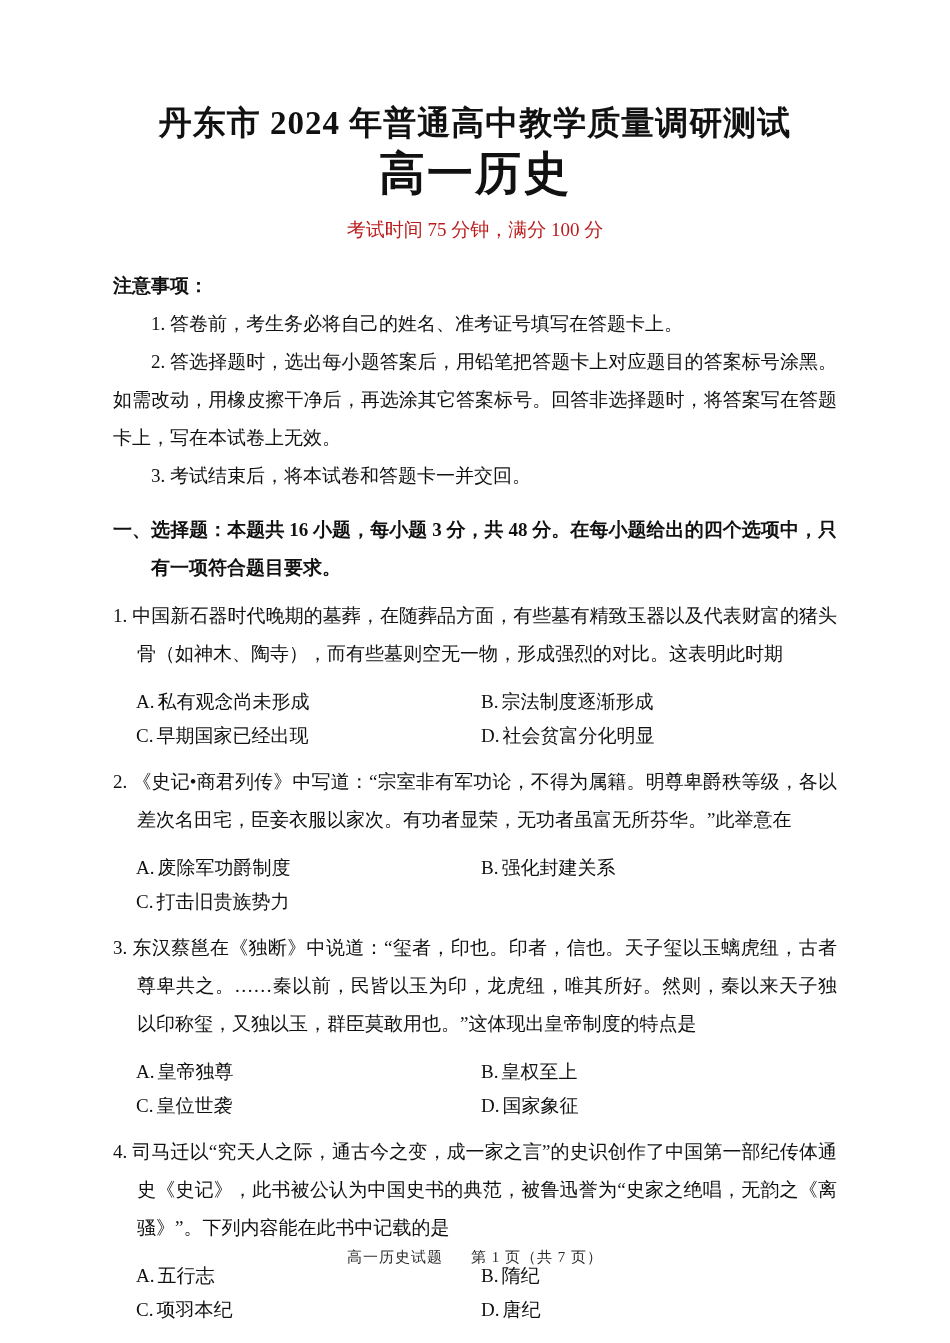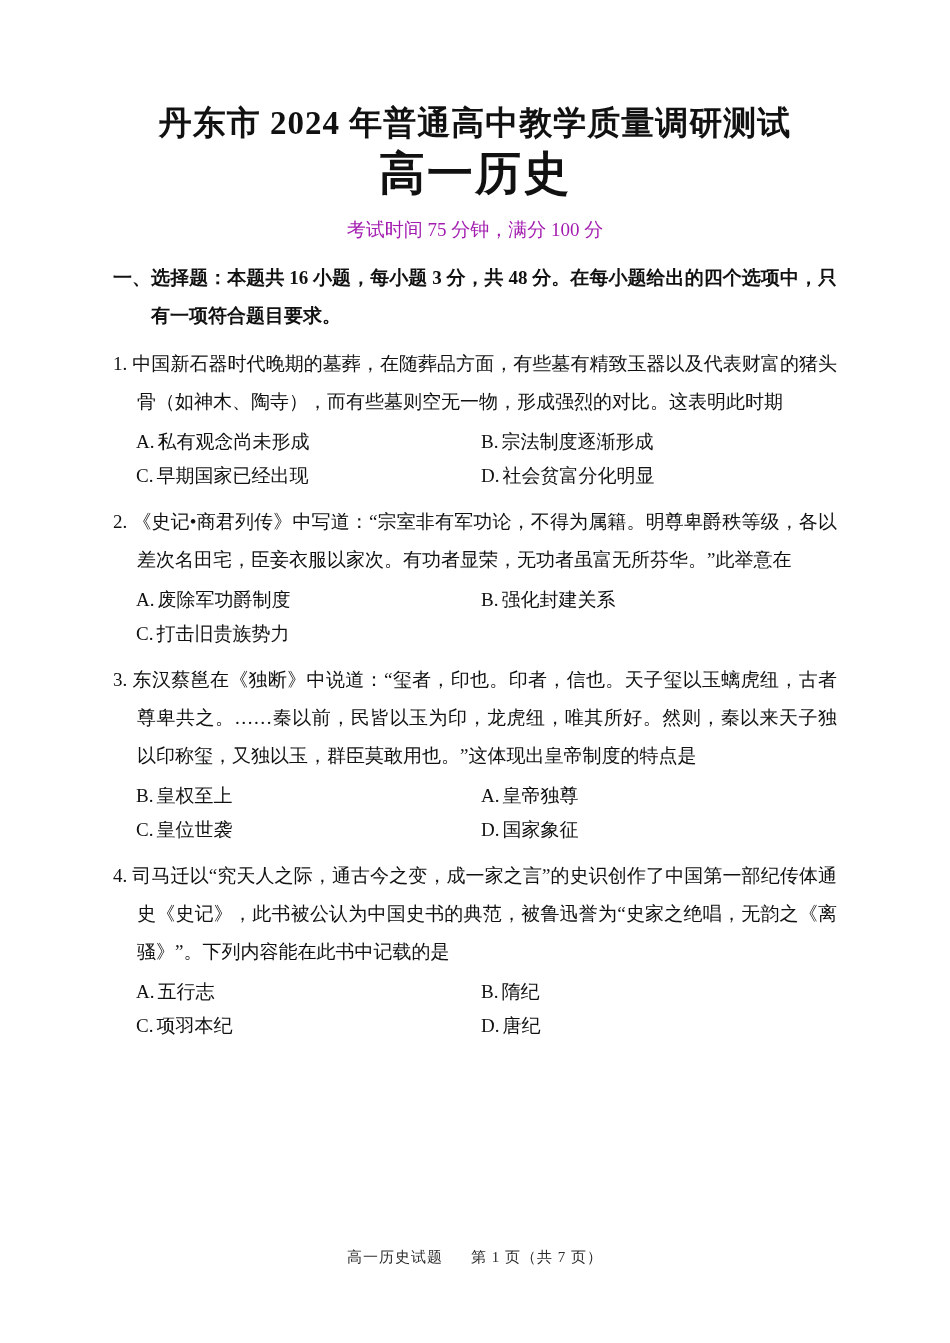--- a/index.html
+++ b/index.html
@@ -27,21 +27,21 @@
   }
   .paper-subject {
     font-size: 46px;
     font-weight: bold;
     letter-spacing: 2px;
     line-height: 1.2;
   }
   .exam-info {
     font-size: 19px;
     margin-top: 16px;
-    color: #a21caf;
+    color: #b91c1c;
   }
   
   .notices { margin-top: 24px; }
   .notices-heading {
     font-family: "Liberation Sans", "DejaVu Sans", sans-serif;
     font-size: 19px;
     font-weight: bold;
     line-height: 38px;
   }
   .notice {
@@ -68,21 +68,21 @@
     line-height: 38px;
     padding-left: 24px;
     text-indent: -24px;
     text-align: justify;
   }
   .qnum { margin-right: 5px; }
   .options {
     display: grid;
     grid-template-columns: 345px 1fr;
     padding-left: 23px;
-    margin-top: 4px;
+    margin-top: 12px;
   }
   .option {
     font-size: 19px;
     line-height: 34px;
     white-space: nowrap;
   }
   .opt-label { margin-right: 3px; }
   
   .page-footer {
     position: absolute;
@@ -100,20 +100,26 @@
 <body>
 
 <div class="page">
 
   <header class="paper-header">
     <div class="paper-title">丹东市 2024 年普通高中教学质量调研测试</div>
     <div class="paper-subject">高一历史</div>
     <div class="exam-info">考试时间 75 分钟，满分 100 分</div>
   </header>
 
+  <section class="notices">
+    <div class="notices-heading">注意事项：</div>
+    <p class="notice">1. 答卷前，考生务必将自己的姓名、准考证号填写在答题卡上。</p>
+    <p class="notice">2. 答选择题时，选出每小题答案后，用铅笔把答题卡上对应题目的答案标号涂黑。如需改动，用橡皮擦干净后，再选涂其它答案标号。回答非选择题时，将答案写在答题卡上，写在本试卷上无效。</p>
+    <p class="notice">3. 考试结束后，将本试卷和答题卡一并交回。</p>
+  </section>
 
   <section>
     <div class="section-heading">一、选择题：本题共 16 小题，每小题 3 分，共 48 分。在每小题给出的四个选项中，只有一项符合题目要求。</div>
 
     <div class="question">
       <p class="stem"><span class="qnum">1.</span><span>中国新石器时代晚期的墓葬，在随葬品方面，有些墓有精致玉器以及代表财富的猪头骨（如神木、陶寺），而有些墓则空无一物，形成强烈的对比。这表明此时期</span></p>
       <div class="options">
         <div class="option"><span class="opt-label">A.</span><span>私有观念尚未形成</span></div>
         <div class="option"><span class="opt-label">B.</span><span>宗法制度逐渐形成</span></div>
         <div class="option"><span class="opt-label">C.</span><span>早期国家已经出现</span></div>
@@ -126,22 +132,22 @@
       <div class="options">
         <div class="option"><span class="opt-label">A.</span><span>废除军功爵制度</span></div>
         <div class="option"><span class="opt-label">B.</span><span>强化封建关系</span></div>
         <div class="option"><span class="opt-label">C.</span><span>打击旧贵族势力</span></div>
       </div>
     </div>
 
     <div class="question">
       <p class="stem"><span class="qnum">3.</span><span>东汉蔡邕在《独断》中说道：“玺者，印也。印者，信也。天子玺以玉螭虎纽，古者尊卑共之。……秦以前，民皆以玉为印，龙虎纽，唯其所好。然则，秦以来天子独以印称玺，又独以玉，群臣莫敢用也。”这体现出皇帝制度的特点是</span></p>
       <div class="options">
+        <div class="option"><span class="opt-label">A.</span><span>皇帝独尊</span></div>
         <div class="option"><span class="opt-label">B.</span><span>皇权至上</span></div>
-        <div class="option"><span class="opt-label">A.</span><span>皇帝独尊</span></div>
         <div class="option"><span class="opt-label">C.</span><span>皇位世袭</span></div>
         <div class="option"><span class="opt-label">D.</span><span>国家象征</span></div>
       </div>
     </div>
 
     <div class="question">
       <p class="stem"><span class="qnum">4.</span><span>司马迁以“究天人之际，通古今之变，成一家之言”的史识创作了中国第一部纪传体通史《史记》，此书被公认为中国史书的典范，被鲁迅誉为“史家之绝唱，无韵之《离骚》”。下列内容能在此书中记载的是</span></p>
       <div class="options">
         <div class="option"><span class="opt-label">A.</span><span>五行志</span></div>
         <div class="option"><span class="opt-label">B.</span><span>隋纪</span></div>

